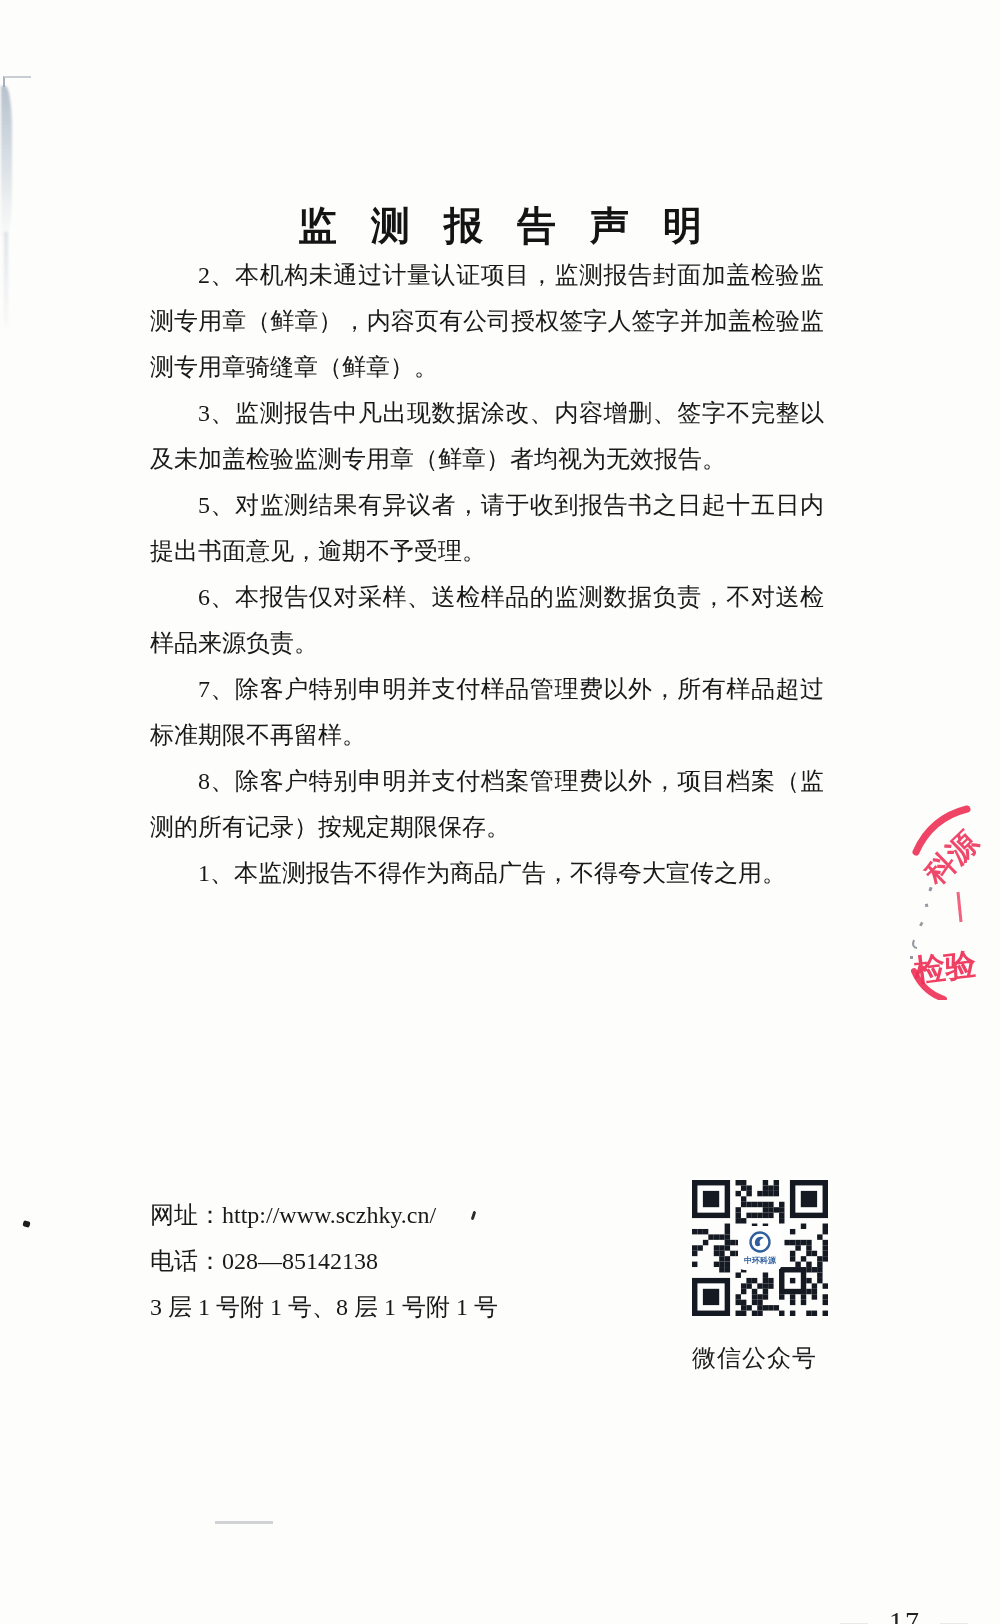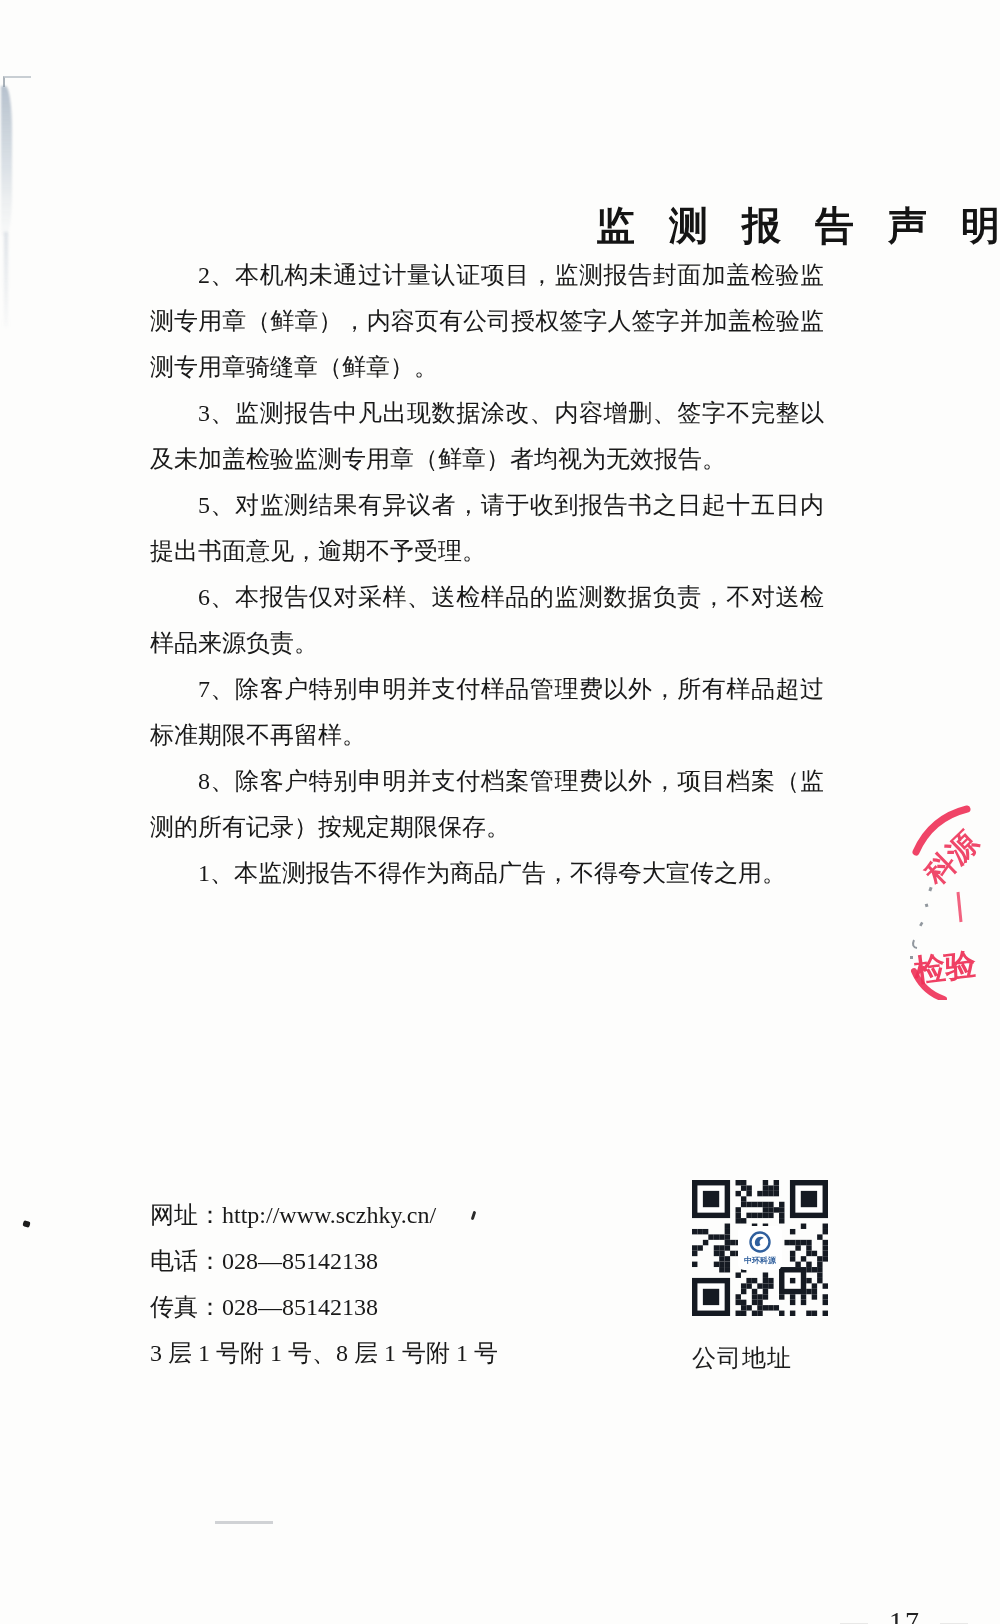--- a/index.html
+++ b/index.html
@@ -8,21 +8,21 @@
     width:1000px;height:1624px;
     margin:0 auto;
     background:#fdfdfc;
     overflow:hidden;
     font-family:"Liberation Serif","DejaVu Serif",serif;
     color:#191919;
   }
   
   .title{
     position:absolute;top:199px;left:0;right:0;
-    text-align:right;font-size:39px;font-weight:700;color:#141414;
+    text-align:center;font-size:39px;font-weight:700;color:#141414;
   }
   .title span{letter-spacing:34px;margin-right:-34px;}
   
   .statements{
     position:absolute;left:150px;top:252px;width:674px;
     font-size:24px;line-height:46px;text-align:justify;
   }
   .statements p{margin:0;text-indent:2em;}
   
   .contact{
@@ -78,21 +78,20 @@
     <p>5、对监测结果有异议者，请于收到报告书之日起十五日内提出书面意见，逾期不予受理。</p>
     <p>6、本报告仅对采样、送检样品的监测数据负责，不对送检样品来源负责。</p>
     <p>7、除客户特别申明并支付样品管理费以外，所有样品超过标准期限不再留样。</p>
     <p>8、除客户特别申明并支付档案管理费以外，项目档案（监测的所有记录）按规定期限保存。</p>
     <p>1、本监测报告不得作为商品广告，不得夸大宣传之用。</p>
   </div>
 
   <div class="contact">
     <div>网址：http://www.sczhky.cn/</div>
     <div>电话：028—85142138</div>
-    <div>传真：028—85142138</div>
     <div>3 层 1 号附 1 号、8 层 1 号附 1 号</div>
   </div>
 
   <div class="qr-wrap">
     <svg id="qr-svg" class="qr-box" viewBox="0 0 136 136">
         <rect x="43.52" y="0.00" width="5.44" height="5.44" fill="#151a22"></rect>
         <rect x="48.96" y="0.00" width="5.44" height="5.44" fill="#151a22"></rect>
         <rect x="70.72" y="0.00" width="5.44" height="5.44" fill="#151a22"></rect>
         <rect x="81.60" y="0.00" width="5.44" height="5.44" fill="#151a22"></rect>
         <rect x="48.96" y="5.44" width="5.44" height="5.44" fill="#151a22"></rect>
@@ -253,21 +252,21 @@
         <rect x="5.44" y="103.36" width="27.20" height="27.20" fill="#fff"></rect>
         <rect x="10.88" y="108.80" width="16.32" height="16.32" fill="#151a22"></rect>
         <rect x="87.04" y="87.04" width="27.20" height="27.20" fill="#151a22"></rect>
         <rect x="92.48" y="92.48" width="16.32" height="16.32" fill="#fff"></rect>
         <rect x="97.92" y="97.92" width="5.44" height="5.44" fill="#151a22"></rect>
         <rect x="46" y="46" width="44" height="44" rx="6" fill="#fff"></rect>
         <circle cx="68" cy="62" r="9.5" fill="none" stroke="#2f5f9d" stroke-width="2.4"></circle>
         <path d="M63 64 C62 58 68 55 72 58 C68 59 66.5 61.5 68.5 65 C66 67 63.5 66.5 63 64 Z" fill="#2f5f9d"></path>
         <text x="68" y="83" font-size="8" font-weight="bold" text-anchor="middle" fill="#2f5f9d" font-family="Liberation Serif,serif">中环科源</text>
       </svg>
-    <div class="qr-caption">公司地址</div>
+    <div class="qr-caption">微信公众号</div>
   </div>
 
   <svg id="stamp-svg" class="stamp" viewBox="0 0 130 220">
     <path d="M46 72 Q61 38 97 29" fill="none" stroke="#ee3057" stroke-width="7" stroke-linecap="round" opacity="0.9"></path>
     <text x="50" y="100" font-size="30" font-weight="bold" fill="#ee3057" opacity="0.88" font-family="Liberation Serif,serif" transform="rotate(-44 66 82)">科源</text>
     <line x1="88" y1="112" x2="91" y2="142" stroke="#ee3057" stroke-width="3" opacity="0.75"></line>
     <g fill="#4a5560" opacity="0.6">
       <rect x="59" y="107" width="3" height="4" transform="rotate(20 60 109)"></rect>
       <rect x="55" y="124" width="3" height="3" transform="rotate(-15 56 125)"></rect>
       <rect x="50" y="142" width="2.6" height="4" transform="rotate(30 51 144)"></rect>

